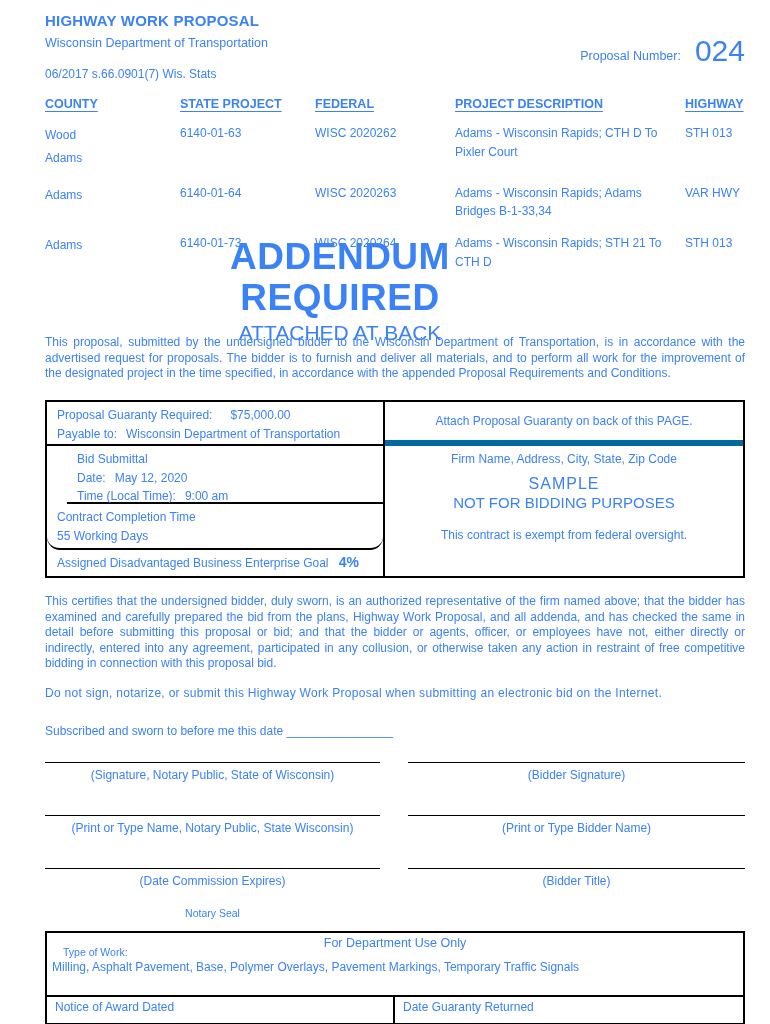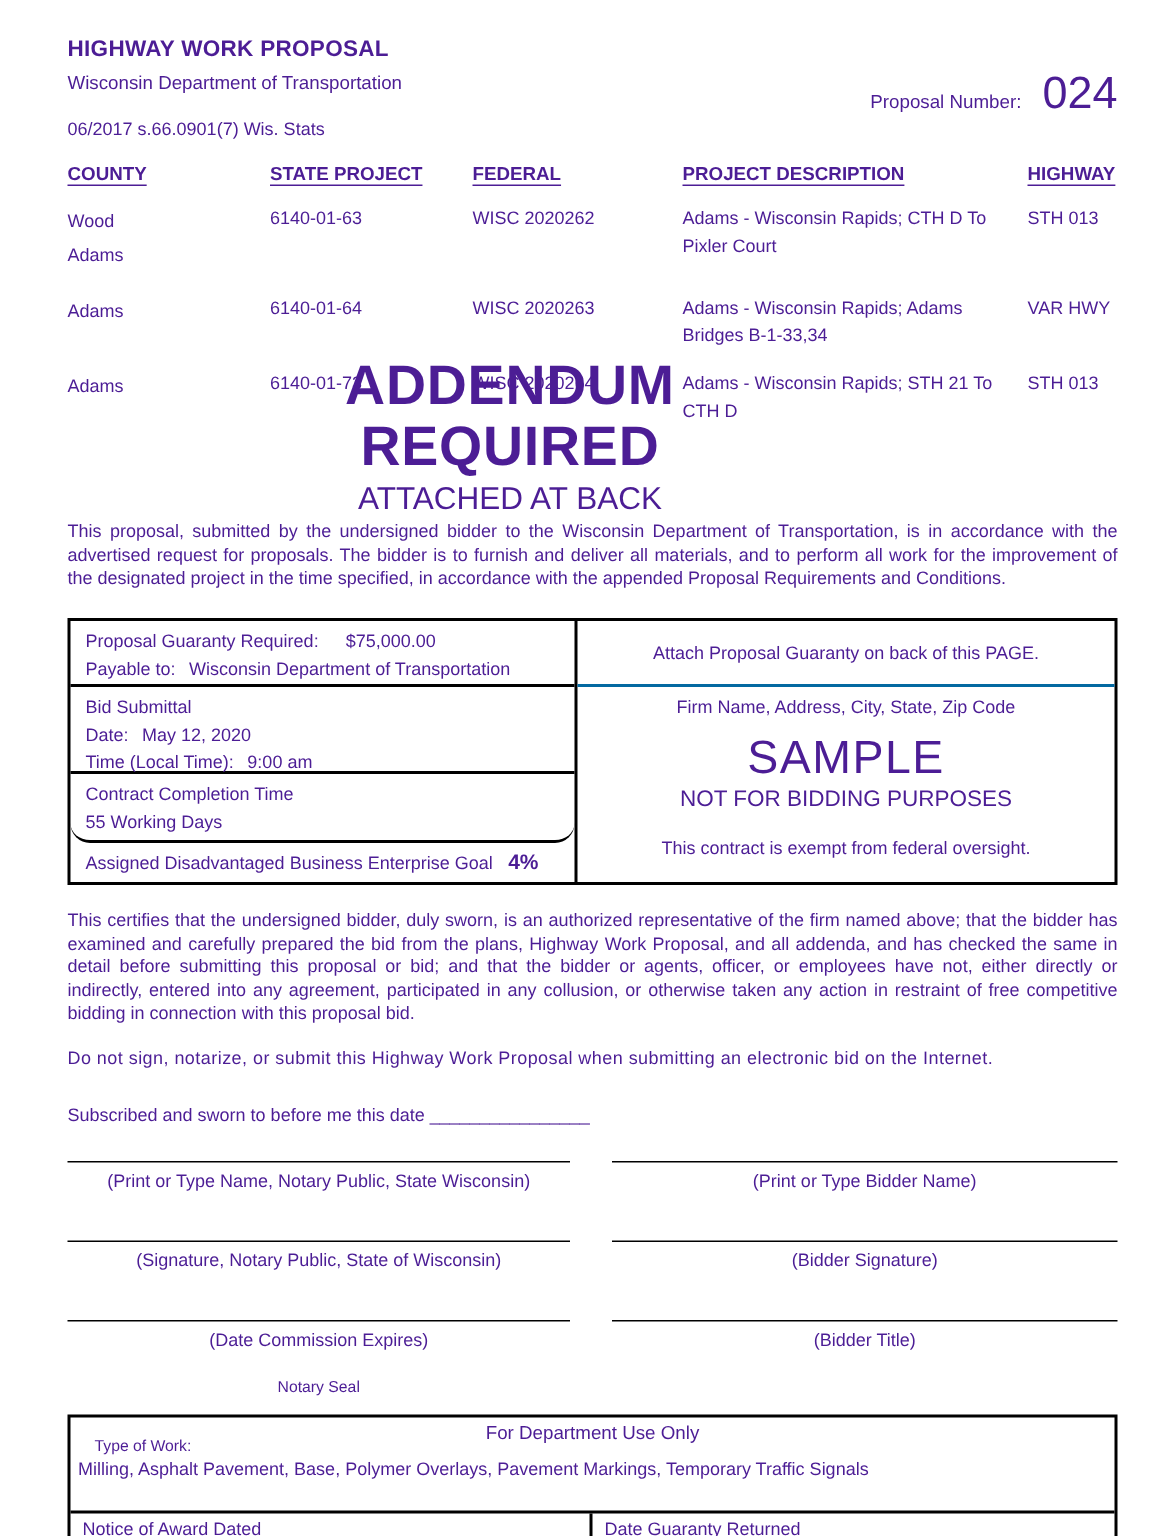--- a/index.html
+++ b/index.html
@@ -1,23 +1,23 @@
 <!DOCTYPE html>
 <html><head>
 <meta charset="utf-8">
 <style>
   * { margin: 0; padding: 0; box-sizing: border-box; }
   html, body { background: #ffffff; }
   .page {
     width: 770px; height: 1024px;
     position: relative;
-    background: #fff; color: #4c1d95;
+    background: #fff; color: #3b82f6;
     font-family: "Liberation Sans", sans-serif;
     font-size: 12px;
-    padding: 24px 25px 10px 45px;
+    padding: 12px 25px 10px 45px;
     overflow: hidden;
   }
   
   .doc-title { font-size: 15px; font-weight: bold; letter-spacing: 0.2px; }
   .header-row { display: flex; justify-content: space-between; align-items: flex-start; margin-top: 7px; }
   .agency { font-size: 12.5px; }
   .pn-cluster { display: flex; align-items: center; gap: 14px; }
   .pn-label { font-size: 12.5px; margin-top: 9px; }
   .pn-value { font-size: 30px; line-height: 1; }
   .statute { font-size: 12px; margin-top: 1px; }
@@ -34,31 +34,31 @@
   .addendum .mid { font-size: 21px; margin-top: 2px; }
   
   .intro { margin-top: 64px; text-align: justify; line-height: 1.3; }
   .cert  { margin-top: 16px; text-align: justify; line-height: 1.3; }
   .enote { margin-top: 14px; letter-spacing: 0.3px; }
   
   .gbox { margin-top: 18px; border: 2px solid #000; display: grid; grid-template-columns: 338px 1fr; }
   .gleft { border-right: 2px solid #000; display: flex; flex-direction: column; }
   .gsec { padding: 4px 10px; line-height: 1.55; }
   .gsec.s1 { height: 44px; border-bottom: 2px solid #000; }
-  .gsec.s2 { height: 58px; border-bottom: 2px solid #000; }
+  .gsec.s2 { height: 58px; border-bottom: 2px solid #000; margin-left: 20px; }
   .gsec.s3 { height: 46px; border-bottom: 2px solid #000; border-radius: 13px; }
   .gsec.s4 { height: 26px; display: flex; align-items: center; }
   .lbl-gap { display: inline-block; margin-right: 18px; }
   .lbl-gap-sm { display: inline-block; margin-right: 9px; }
   .dbe-val { margin-left: auto; margin-right: 14px; font-size: 14px; font-weight: bold; }
   .gright { display: flex; flex-direction: column; }
-  .attach { height: 44px; border-bottom: 2px solid #0369a1; display: flex; align-items: center; justify-content: center; text-align: center; padding: 0 20px; }
+  .attach { height: 44px; border-bottom: 6px solid #0369a1; display: flex; align-items: center; justify-content: center; text-align: center; padding: 0 20px; }
   .firmarea { flex: 1; text-align: center; padding-top: 6px; }
   .firm-header { font-size: 12px; }
-  .sample-1 { font-size: 31px; letter-spacing: 1px; margin-top: 9px; }
+  .sample-1 { font-size: 16px; letter-spacing: 1px; margin-top: 9px; }
   .sample-2 { font-size: 15px; margin-top: 1px; }
   .exempt { font-size: 12px; margin-top: 17px; }
   
   .sworn { margin-top: 24px; }
   .sigs { margin-top: 24px; }
   .sig-row { display: grid; grid-template-columns: 335px 1fr; column-gap: 28px; margin-bottom: 33px; }
   .sig-cell { border-top: 1.5px solid #000; padding-top: 5px; text-align: center; font-size: 12px; }
   .notary-seal { font-size: 10.5px; width: 335px; text-align: center; margin-top: -14px; }
   
   .dept { margin-top: 12px; border: 2px solid #000; }
@@ -172,32 +172,32 @@
 
   <p class="cert">This certifies that the undersigned bidder, duly sworn, is an authorized representative of the firm named above; that the bidder has examined and carefully prepared the bid from the plans, Highway Work Proposal, and all addenda, and has checked the same in detail before submitting this proposal or bid; and that the bidder or agents, officer, or employees have not, either directly or indirectly, entered into any agreement, participated in any collusion, or otherwise taken any action in restraint of free competitive bidding in connection with this proposal bid.</p>
 
   <p class="enote">Do not sign, notarize, or submit this Highway Work Proposal when submitting an electronic bid on the Internet.</p>
 
   <div class="sworn">Subscribed and sworn to before me this date ________________</div>
 
   <div class="sigs">
     <div class="sig-row">
       <div class="sig-cell">
+        <div>(Signature, Notary Public, State of Wisconsin)</div>
+      </div>
+      <div class="sig-cell">
+        <div>(Bidder Signature)</div>
+      </div>
+    </div>
+    <div class="sig-row">
+      <div class="sig-cell">
         <div>(Print or Type Name, Notary Public, State Wisconsin)</div>
       </div>
       <div class="sig-cell">
         <div>(Print or Type Bidder Name)</div>
-      </div>
-    </div>
-    <div class="sig-row">
-      <div class="sig-cell">
-        <div>(Signature, Notary Public, State of Wisconsin)</div>
-      </div>
-      <div class="sig-cell">
-        <div>(Bidder Signature)</div>
       </div>
     </div>
     <div class="sig-row">
       <div class="sig-cell">
         <div>(Date Commission Expires)</div>
       </div>
       <div class="sig-cell">
         <div>(Bidder Title)</div>
       </div>
     </div>

